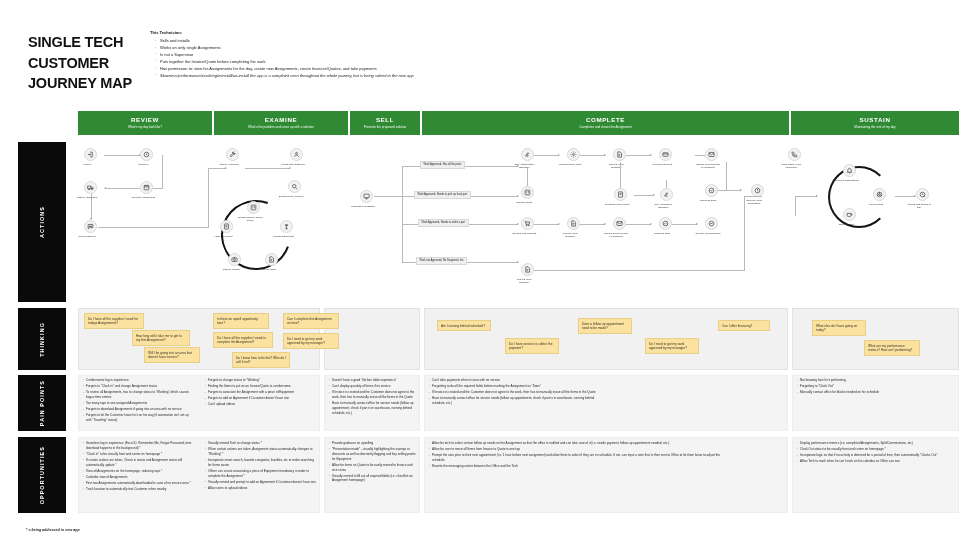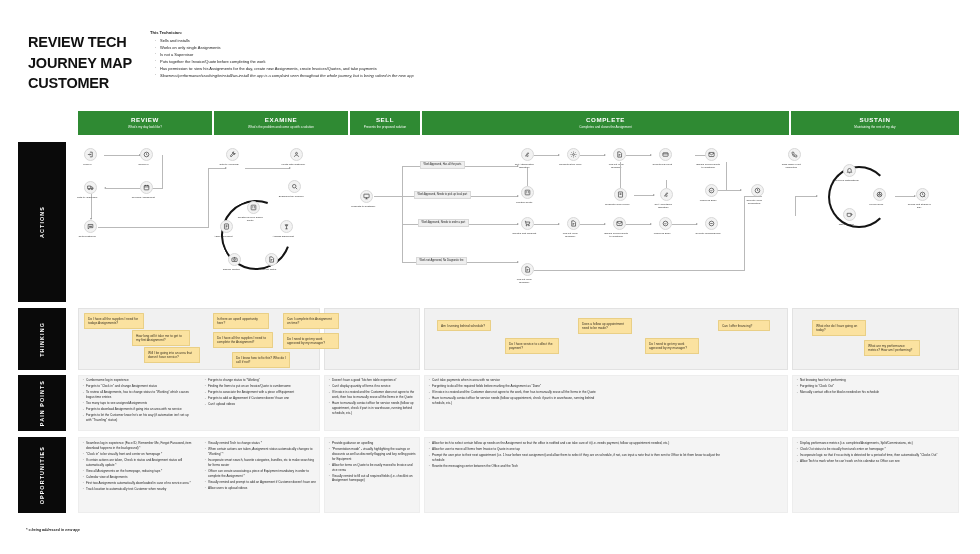--- a/index.html
+++ b/index.html
@@ -106,23 +106,23 @@
     position:absolute;left:26px;top:528px;
     font-size:3.6px;font-weight:bold;font-style:italic;color:#1a1a1a;
   }
 </style>
 </head>
 <body>
 
 <div class="canvas">
 
   <div class="title">
-    <div>REVIEW TECH</div>
+    <div>SINGLE TECH</div>
+    <div>CUSTOMER</div>
     <div>JOURNEY MAP</div>
-    <div>CUSTOMER</div>
   </div>
 
   <div class="persona">
     <h4>This Technician:</h4>
     <ul>
       <li>Sells and installs</li>
       <li>Works on only single Assignments</li>
       <li>Is not a Supervisor</li>
       <li>Puts together the Invoice/Quote before completing the work</li>
       <li>Has permission to: view his Assignments for the day, create new Assignments, create Invoices/Quotes, and take payments</li>

